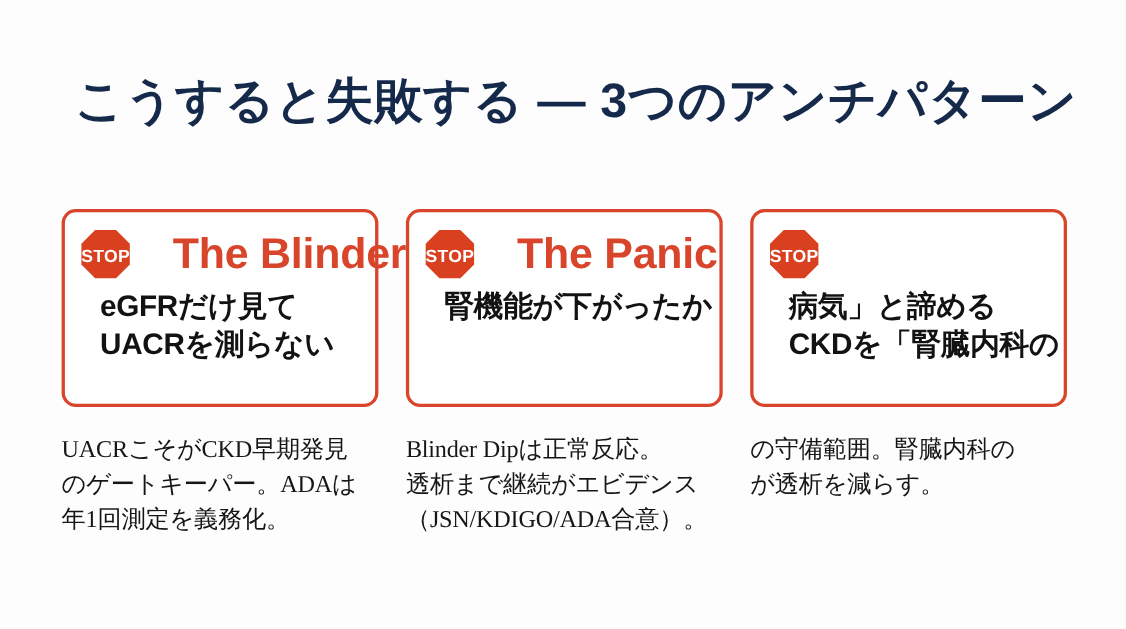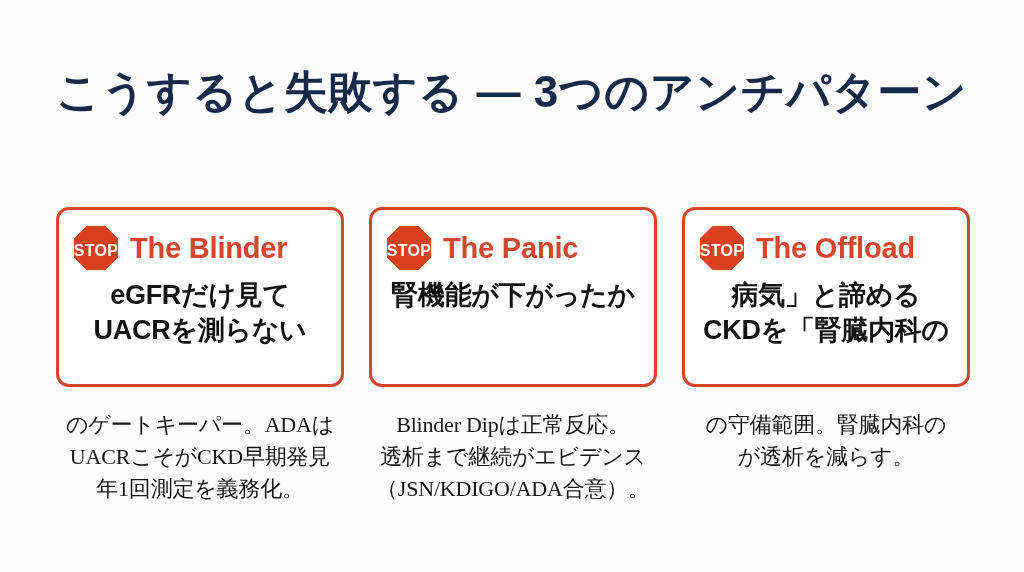--- a/index.html
+++ b/index.html
@@ -13,40 +13,39 @@
     background: #fdfdfd;
     font-family: "Liberation Sans", "DejaVu Sans", sans-serif;
     overflow: hidden;
     position: relative;
     -webkit-font-smoothing: antialiased;
   }
 
   
   .slide-title {
     position: absolute;
-    left: 56px;
+    left: 68px;
     top: 38px;
     font-size: 44px;
     font-weight: 700;
     letter-spacing: 0.5px;
     color: #15294a;
     line-height: 1.12;
     white-space: nowrap;
   }
 
   
   .card-row {
     position: absolute;
     left: 56px;
-    top: 207px;
+    top: 190px;
     width: 914px;
     display: flex;
     justify-content: space-between;
     align-items: stretch;
-    text-align: center;
   }
 
   .card-col {
     width: 288px;
     display: flex;
     flex-direction: column;
   }
 
   .card {
     height: 180px;
@@ -70,34 +69,36 @@
   .stop-icon {
     width: 46px;
     height: 46px;
     flex: 0 0 46px;
     position: relative;
     display: block;
   }
   .stop-icon svg { display: block; }
 
   .card-heading {
-    font-size: 29px;
+    font-size: 39px;
     font-weight: 700;
     color: #d8452a;
     line-height: 1;
     white-space: nowrap;
     letter-spacing: -0.2px;
+    margin-left: 27px;
   }
 
   .card-body {
     font-size: 27px;
     font-weight: 700;
     color: #121212;
     line-height: 1.30;
     letter-spacing: -0.3px;
+    margin-left: 18px;
   }
   .card-body .ln { display: block; white-space: nowrap; }
 
   
   .caption {
     margin-top: 22px;
     font-family: "Liberation Serif", "DejaVu Serif", serif;
     font-size: 22px;
     color: #161616;
     line-height: 1.46;
@@ -122,22 +123,22 @@
           </svg>
         </span>
         <span class="card-heading">The Blinder</span>
       </div>
       <div class="card-body">
         <span class="ln">eGFRだけ見て</span>
         <span class="ln">UACRを測らない</span>
       </div>
     </div>
     <div class="caption">
+      <span class="ln">UACRこそがCKD早期発見</span>
       <span class="ln">のゲートキーパー。ADAは</span>
-      <span class="ln">UACRこそがCKD早期発見</span>
       <span class="ln">年1回測定を義務化。</span>
     </div>
   </div>
 
   <div class="card-col">
     <div class="card">
       <div class="card-head">
         <span class="stop-icon">
           <svg viewBox="0 0 46 46" width="46" height="46" aria-hidden="true">
             <polygon points="13.5,1 32.5,1 45,13.5 45,32.5 32.5,45 13.5,45 1,32.5 1,13.5" fill="#d8401f"></polygon>
@@ -159,21 +160,20 @@
 
   <div class="card-col">
     <div class="card">
       <div class="card-head">
         <span class="stop-icon">
           <svg viewBox="0 0 46 46" width="46" height="46" aria-hidden="true">
             <polygon points="13.5,1 32.5,1 45,13.5 45,32.5 32.5,45 13.5,45 1,32.5 1,13.5" fill="#d8401f"></polygon>
             <text x="23" y="30.5" text-anchor="middle" font-family="Liberation Sans, sans-serif" font-size="16" font-weight="700" fill="#ffffff" letter-spacing="0.3">STOP</text>
           </svg>
         </span>
-        <span class="card-heading">The Offload</span>
       </div>
       <div class="card-body">
         <span class="ln">病気」と諦める</span>
         <span class="ln">CKDを「腎臓内科の</span>
       </div>
     </div>
     <div class="caption">
       <span class="ln">の守備範囲。腎臓内科の</span>
       <span class="ln">が透析を減らす。</span>
     </div>

